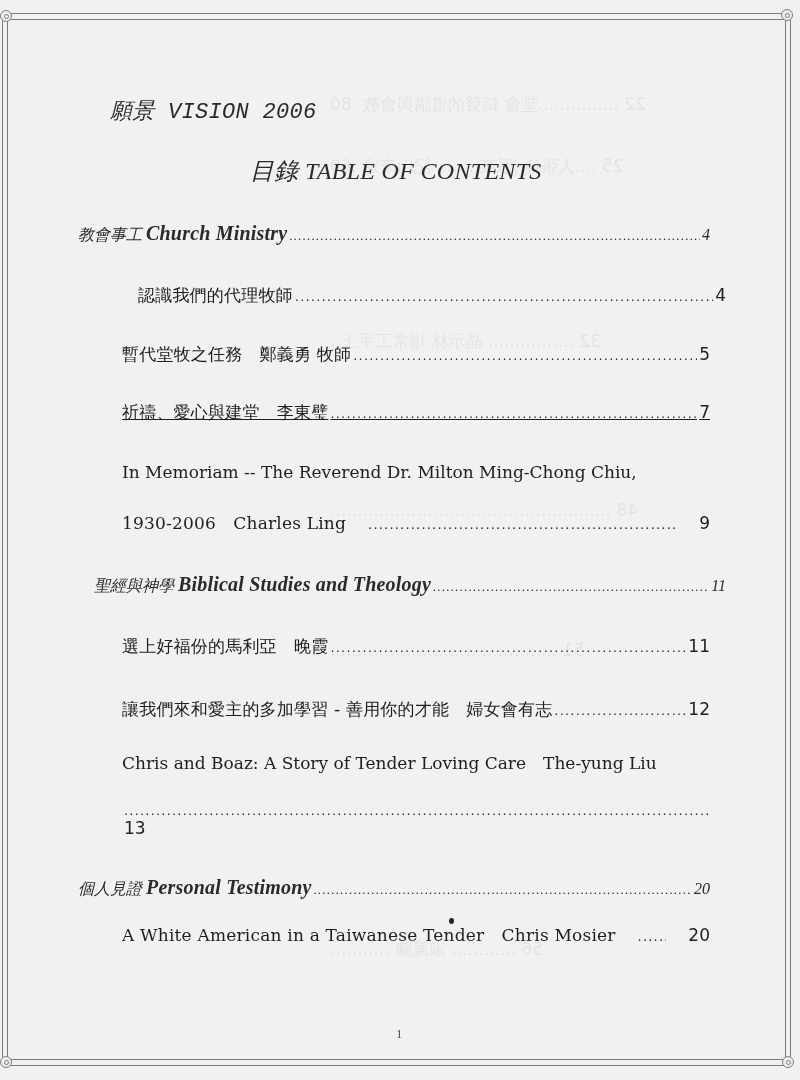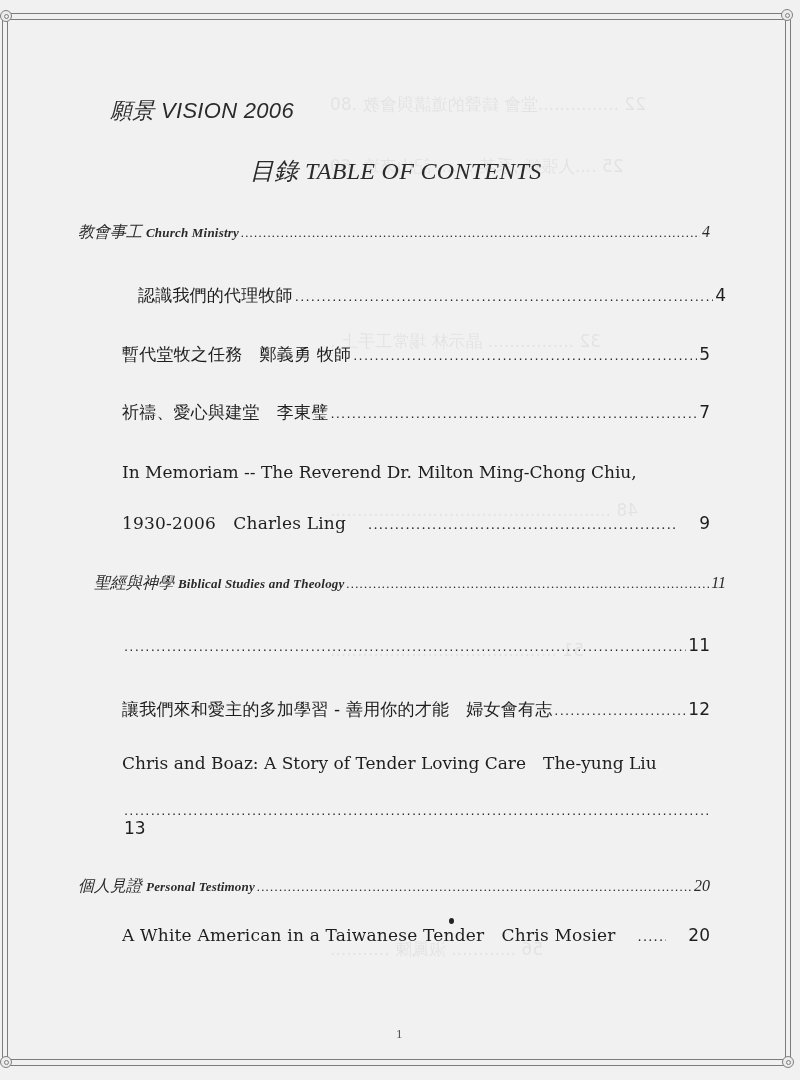--- a/index.html
+++ b/index.html
@@ -64,21 +64,21 @@
     }
     .corner-tl { left: 0px; top: 10px; }
     .corner-tr { left: 781px; top: 9px; }
     .corner-bl { left: 0px; top: 1056px; }
     .corner-br { left: 782px; top: 1056px; }
 
     
     .vision-title {
       position: absolute;
       left: 110px; top: 96px;
-      font-family: Liberation Sans, sans-serif;
+      font-family: Liberation Mono, monospace;
       font-style: italic;
       font-size: 22px;
       color: #2a2a2a;
       letter-spacing: 0.3px;
     }
     .toc-title {
       position: absolute;
       left: 250px; top: 155px;
       font-family: "Liberation Serif", serif;
       font-style: italic;
@@ -117,21 +117,21 @@
       font-family: "DejaVu Serif", serif;
       font-style: italic;
       font-size: 16px;
       font-weight: normal;
       margin-right: 4px;
     }
     .section-row .en {
       font-family: "Liberation Serif", serif;
       font-style: italic;
       font-weight: bold;
-      font-size: 13px;
+      font-size: 20px;
       letter-spacing: 0.2px;
       text-align: right;
     }
     .section-row .leader { font-size: 13px; }
     .section-row .pg {
       font-family: "Liberation Serif", serif;
       font-style: italic;
       font-size: 16px;
     }
 
@@ -223,41 +223,42 @@
     <span class="leader"></span>
     <span class="pg">4</span>
   </div>
 
   <div class="row entry-row" style="top:343px;">
     <span class="txt">暫代堂牧之任務　鄭義勇 牧師</span>
     <span class="leader"></span>
     <span class="pg">5</span>
   </div>
 
-  <div class="row entry-row" style="top:401px;">
+  <div class="row entry-row" style="top:401px;text-decoration:underline;">
     <span class="txt">祈禱、愛心與建堂　李東璧</span>
     <span class="leader"></span>
     <span class="pg">7</span>
   </div>
 
   <div class="plain-line" style="left:122px; top:462px;">In Memoriam -- The Reverend Dr. Milton Ming-Chong Chiu,</div>
   <div class="row entry-row entry-en" style="top:512px;">
     <span class="txt">1930-2006　Charles Ling</span>
     <span class="leader"></span>
     <span class="pg">9</span>
   </div>
 
   <div class="row section-row" style="top:573px;margin-left:16px;">
     <span class="zh">聖經與神學</span>
     <span class="en">Biblical Studies and Theology</span>
     <span class="leader"></span>
     <span class="pg">11</span>
   </div>
 
   <div class="row entry-row" style="top:635px;">
+    <span class="txt">選上好福份的馬利亞　晚霞</span>
     <span class="leader"></span>
     <span class="pg">11</span>
   </div>
 
   <div class="row entry-row" style="top:698px;">
     <span class="txt">讓我們來和愛主的多加學習 - 善用你的才能　婦女會有志</span>
     <span class="leader"></span>
     <span class="pg">12</span>
   </div>
 

